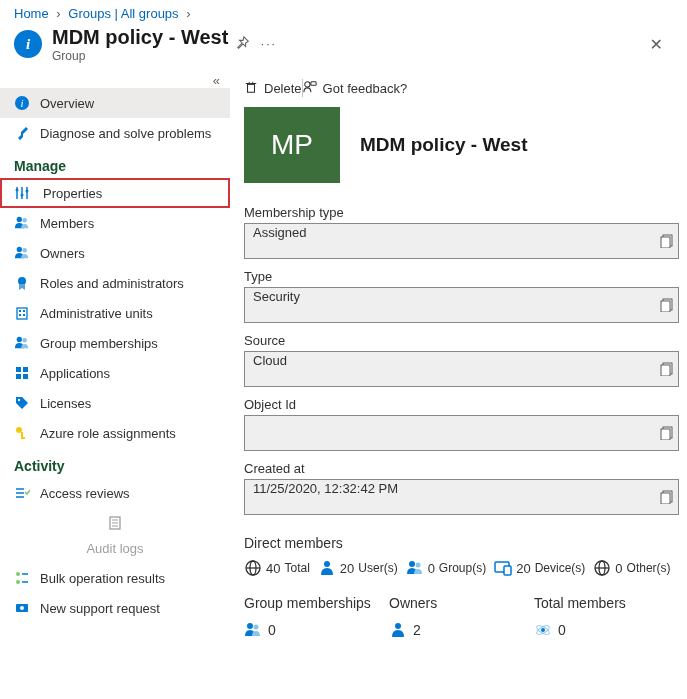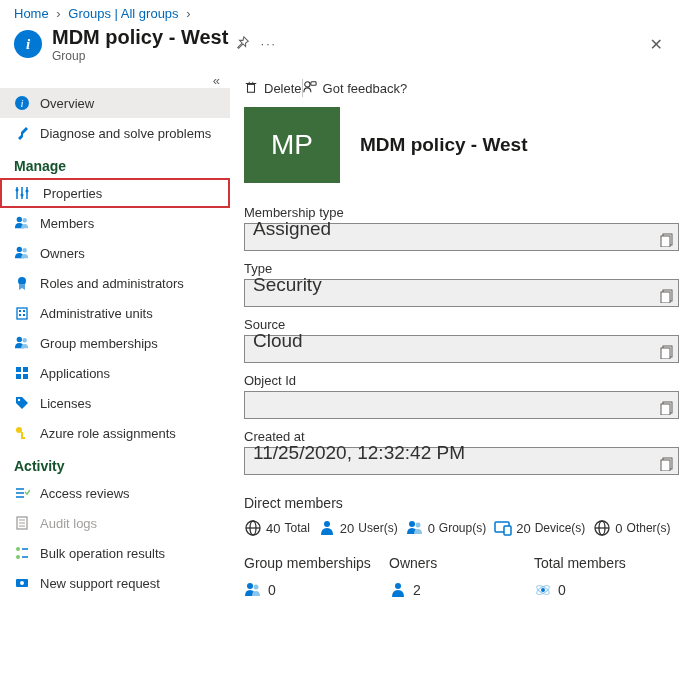--- a/index.html
+++ b/index.html
@@ -18,38 +18,38 @@
   .header-actions { margin-left: 8px; display: flex; gap: 10px; color: #605e5c; }
   .header-close { margin-left: auto; font-size: 16px; color: #605e5c; cursor: pointer; padding: 4px 10px;}
 
   
   .body { display: flex; height: calc(699px - 70px); }
   .sidebar { width: 230px; flex: 0 0 230px; border-right: 0; position: relative; }
   .collapse { text-align: right; padding: 2px 10px 0; color: #605e5c; }
   .side-item { display: flex; align-items: center; gap: 10px; padding: 7px 14px; cursor: pointer; font-size: 13px; color: #323130; white-space: nowrap;}
   .side-item.active { background: #edebe9; }
   .side-item.highlight { outline: 2px solid #d13438; outline-offset: -2px; gap: 13px; }
-  .side-item.disabled { color: #a19f9d; }
+  .side-item.disabled { color: #a19f9d; flex-direction: column; }
   .side-section { padding: 10px 14px 4px; font-weight: 600; font-size: 14px; color: #14532d; }
   .side-icon { width: 16px; height: 16px; display: inline-flex; align-items: center; justify-content: center; flex: 0 0 16px;}
   .side-icon svg { width: 16px; height: 16px; }
 
   
   .main { flex: 1; padding: 0 8px 0 14px; overflow: hidden; }
   .toolbar { display: flex; align-items: center; padding: 8px 0 10px; font-size: 13px; }
   .tool-btn { display: flex; align-items: center; gap: 6px; cursor: pointer; color: #323130; }
   .tool-sep { width: 1px; height: 18px; background: #c8c6c4; }
 
   .title-block { display: flex; align-items: center; gap: 20px; margin-bottom: 22px; }
   .avatar { width: 96px; height: 76px; background: #3b6e3b; color: #fff; font-size: 28px; font-weight: 400; display: flex; align-items: center; justify-content: center; }
   .title-block h2 { font-size: 19px; font-weight: 700; color: #1b1a19; }
 
   .field { margin-bottom: 10px; }
   .field-label { font-size: 13px; color: #323130; margin-bottom: 3px; display: block; }
-  .field-box { position: relative; background: #efefef; border: 1px solid #8a8886; height: 28px; display: flex; align-items: center; padding: 0 26px 17px 8px; font-size: 19px; color: #323130; }
+  .field-box { position: relative; background: #efefef; border: 1px solid #8a8886; height: 36px; display: flex; align-items: center; padding: 0 26px 17px 8px; font-size: 13px; color: #323130; }
   .copy-icon { position: absolute; right: 4px; top: 50%; transform: translateY(-50%); width: 14px; height: 14px; cursor: pointer; color: #605e5c;}
   .copy-icon svg { width: 14px; height: 14px; }
 
   .section-label { font-size: 14px; color: #323130; margin: 20px 0 8px; }
   .stats-row { display: flex; gap: 8px; align-items: center; font-size: 13px; flex-wrap: nowrap; white-space: nowrap;}
   .stat { display: flex; align-items: center; gap: 4px; }
   .stat .num { font-size: 13px; }
   .stat .lbl { font-size: 12px; color: #323130; }
   .stat svg { width: 18px; height: 18px; }
 

